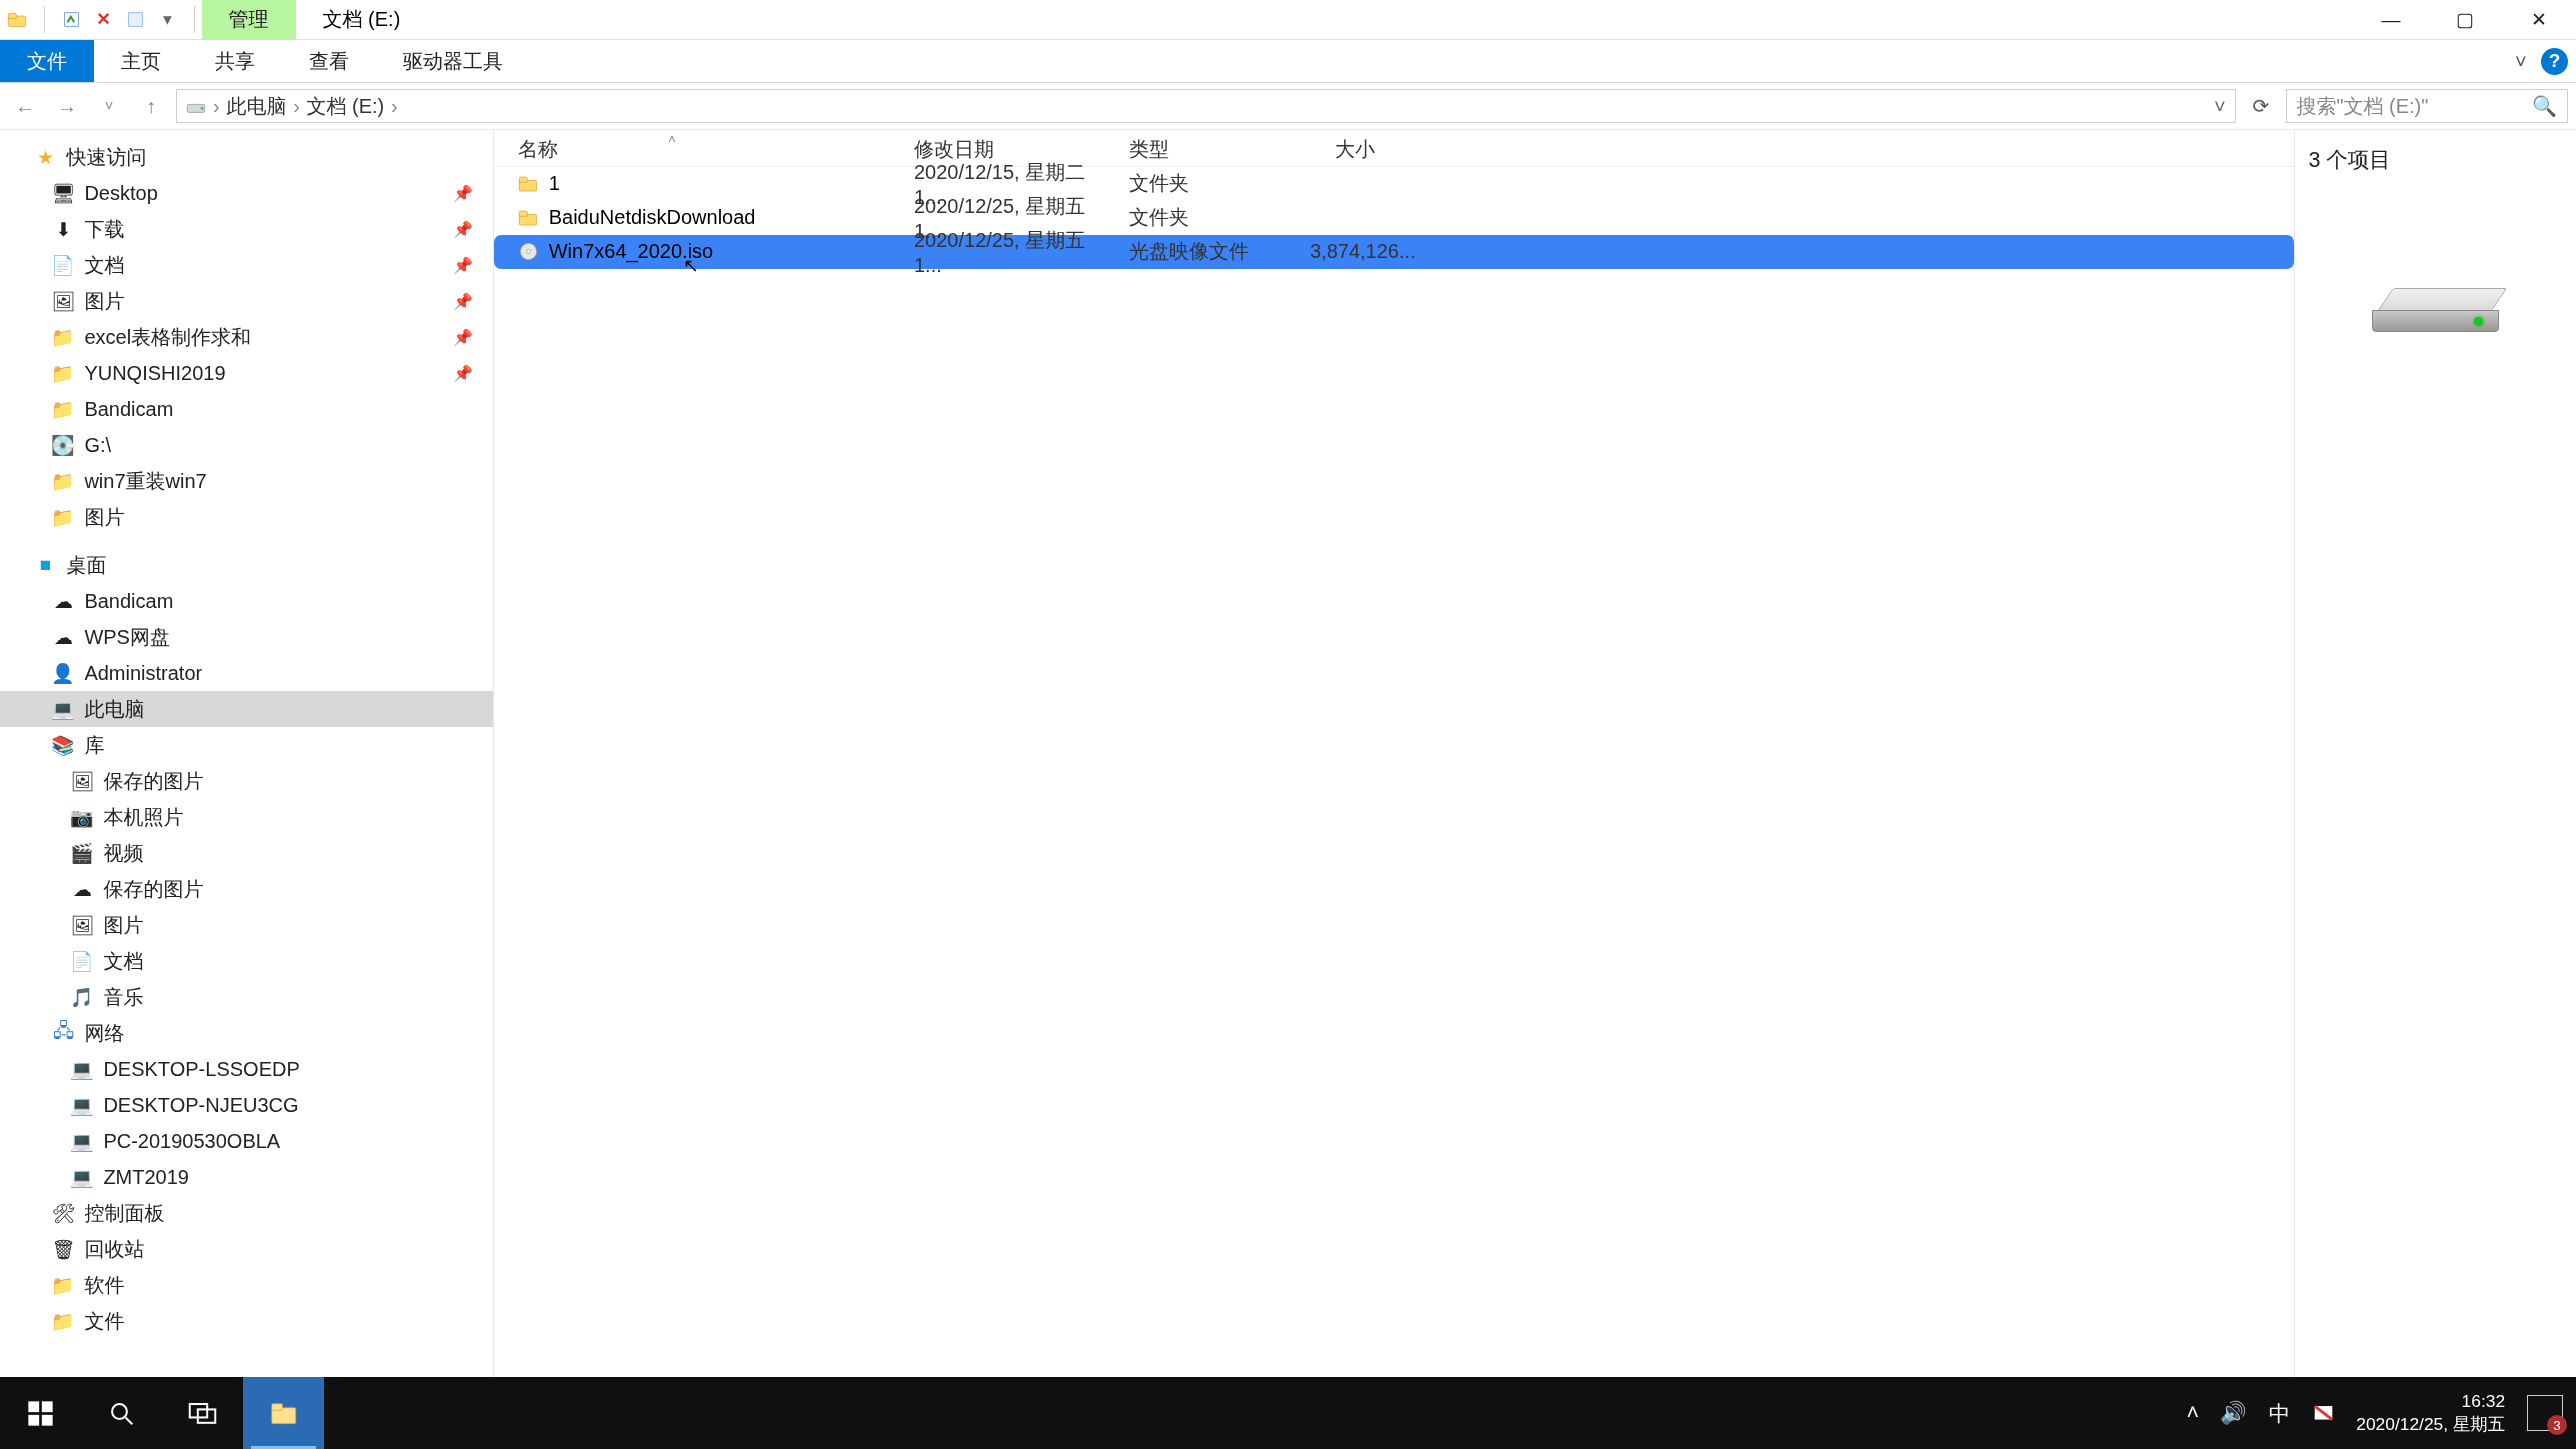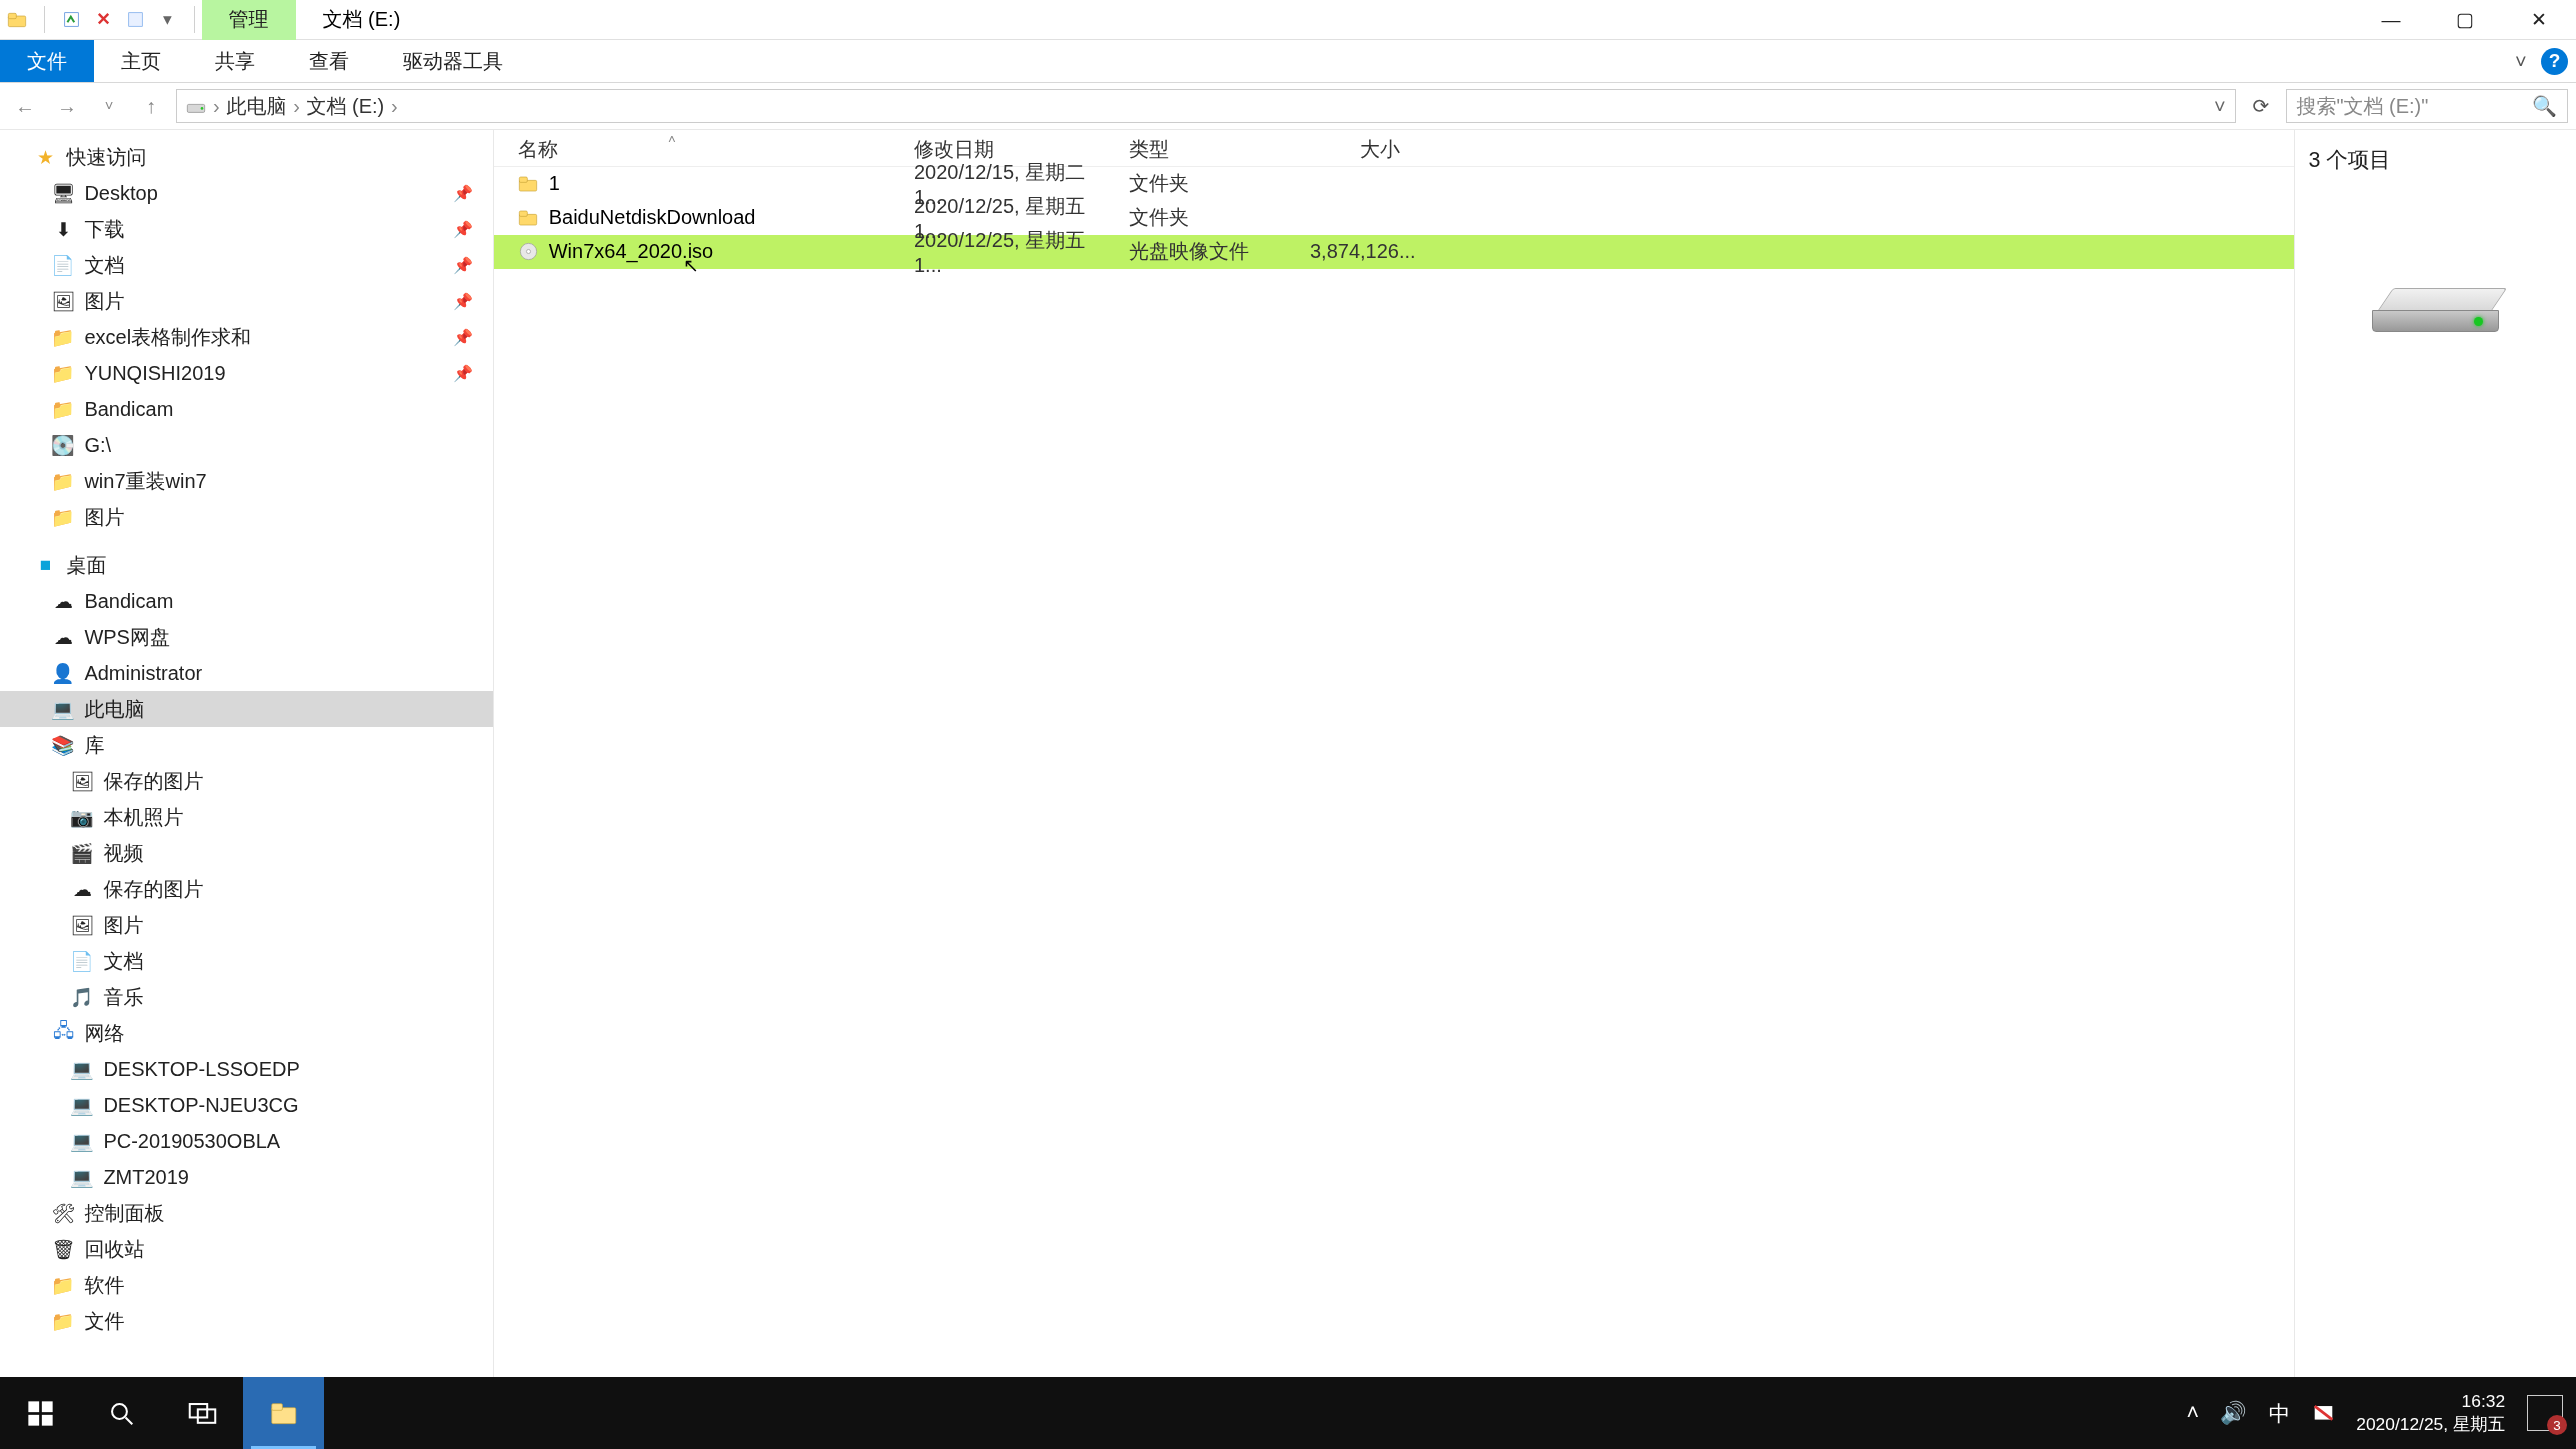--- a/index.html
+++ b/index.html
@@ -48,24 +48,24 @@
 
 
 .filelist { flex: 1; display: flex; }
 .list-col { flex: 1; }
 .list-header { height: 34px; display: flex; align-items: center; border-bottom: 0.7px solid #eee; color: #333; margin-top: 2.7px;}
 .list-header .hcell { padding-left: 24px; }
 .hcell.name { width: 396px; position: relative; }
 .hcell.name .sort { position: absolute; left: 174px; top: -4px; font-size: 13.4px;ble;color:#888;}
 .hcell.date { width: 215px; }
 .hcell.type { width: 181px; }
-.hcell.size { width: 114px; text-align: right; }
+.hcell.size { width: 114px; text-align: center; }
 .row { height: 34px; display: flex; align-items: center; }
 .row .cell { padding-left: 24px; }
-.row.selected { background: #bef264; }
+.row.selected { background: #3b82f6; border-radius: 7px; }
 .cell.name { width: 396px; display: flex; align-items: center; gap: 10.7px; }
 .cell.date { width: 215px; color: #333; }
 .cell.type { width: 181px; color: #333; }
 .cell.size { width: 114px; color: #333; padding-right: 8px; }
 .ficon { width: 20px; height: 20px; display: inline-flex; align-items: center; justify-content: center; }
 .ficon.folder { color: #f8c661; }
 .ficon.iso { color: #b0b0b0; }
 
 
 .preview { width: 282px; border-left: 0.7px solid #e8e8e8; padding-top: 6.7px; text-align: center; }

